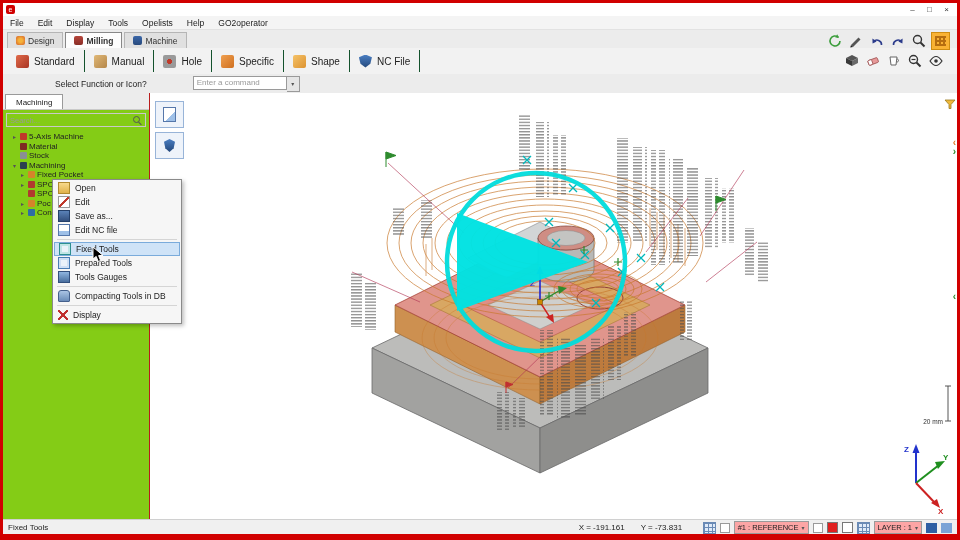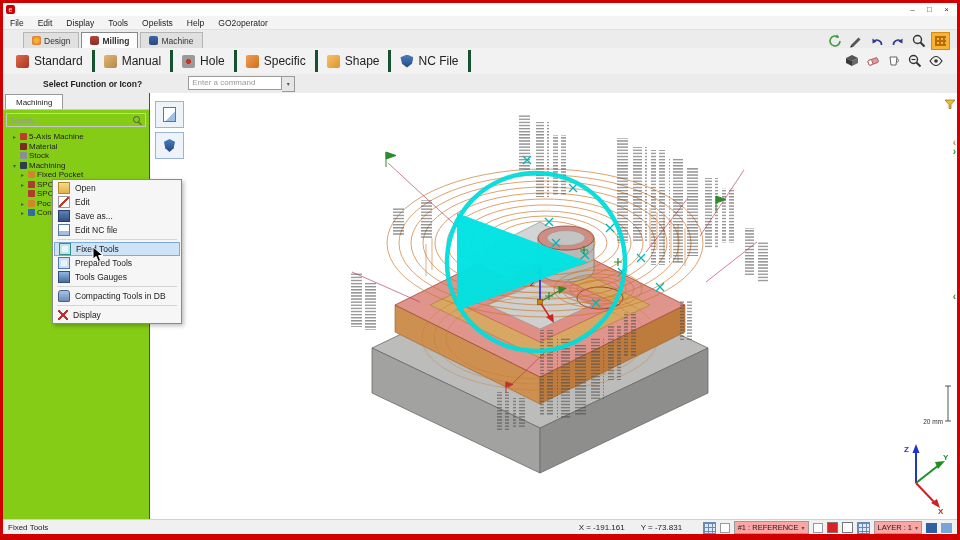--- a/index.html
+++ b/index.html
@@ -12,42 +12,42 @@
   .app-ico{width:9px;height:9px;background:#d10000;color:#fff;font-size:7px;line-height:9px;text-align:center;margin:0 4px 0 1px;border-radius:2px;flex:none;}
   .title{white-space:pre;overflow:hidden;}
   .win-controls{margin-left:auto;display:flex;}
   .win-btn{width:17px;height:11px;text-align:center;font-size:8px;line-height:11px;color:#333;}
 
   
   .menubar{position:absolute;left:3px;top:16px;right:3px;height:13px;background:#f4f4f4;border-bottom:1px solid #e2e2e2;display:flex;align-items:center;font-size:8.5px;}
   .menu-item{padding:0 7px;}
 
   
-  .tabstrip{position:absolute;left:3px;top:30px;right:3px;height:18px;background:#ececec;display:flex;align-items:flex-end;padding-left:20px;}
+  .tabstrip{position:absolute;left:3px;top:30px;right:3px;height:18px;background:#ececec;display:flex;align-items:flex-end;padding-left:4px;}
   .tab{display:flex;align-items:center;gap:3px;height:15px;padding:0 8px;font-size:8.5px;background:#e0e0e0;border:1px solid #b5b5b5;border-bottom:none;margin-right:2px;color:#333;}
   .tab.active{background:#fdfdfd;font-weight:bold;border-color:#888;}
   .tabico{width:9px;height:9px;border-radius:2px;flex:none;}
   .ti-design{background:radial-gradient(circle,#f5b23a 30%,#e07b2e 75%);}
   .ti-milling{background:linear-gradient(#b5443a,#8a2f28);}
   .ti-machine{background:linear-gradient(#3a66a8,#27497c);}
 
   
   .ribbon{position:absolute;left:3px;top:48px;right:3px;height:26px;background:#f2f2f2;border-bottom:1px solid #d8d8d8;display:flex;align-items:center;padding-left:4px;}
-  .rgroup{display:flex;align-items:center;gap:5px;height:22px;padding:0 9px;border-right:3px solid #14532d;font-size:12px;}
+  .rgroup{display:flex;align-items:center;gap:5px;height:22px;padding:0 9px;border-right:1px solid #14532d;font-size:10px;}
   .rico{width:13px;height:13px;flex:none;border-radius:2px;}
   .r-standard{background:linear-gradient(135deg,#e06a4a,#a83524);}
   .r-manual{background:linear-gradient(135deg,#e0b877,#b5874a);}
   .r-hole{background:radial-gradient(circle,#c03a2a 25%,#9a9a9a 30%);}
   .r-specific{background:linear-gradient(135deg,#f0a050,#cf6f1f);}
   .r-shape{background:linear-gradient(135deg,#f5c268,#dd9330);}
   .r-ncfile{background:linear-gradient(#4a7ec2,#23477a);clip-path:polygon(50% 0,100% 22%,88% 72%,50% 100%,12% 72%,0 22%);border-radius:0;}
 
   
   .cmdbar{position:absolute;left:3px;top:74px;right:3px;height:19px;background:#ececec;border-bottom:1px solid #cfcfcf;display:flex;align-items:center;font-size:8.5px;}
-  .cmd-label{font-weight:bold;margin-left:40px;}
+  .cmd-label{font-weight:normal;margin-left:52px;}
   .combo{display:flex;margin-left:46px;}
   .cmd-input{width:86px;height:12px;font-size:8px;border:1px solid #9a9a9a;background:#fff;padding:0 3px;color:#333;}
   .cmd-input::placeholder{color:#999;}
   .cmd-dd{width:12px;height:14px;border:1px solid #9a9a9a;border-left:none;background:#e6e6e6;font-size:6px;line-height:14px;text-align:center;color:#555;}
 
   
   .sidepanel{position:absolute;left:3px;top:93px;width:146px;height:426px;background:#84cc16;border-right:1px solid #b91c1c;z-index:5;}
   .panel-head{height:16px;background:#ececec;border-bottom:1px solid #c9c9c9;display:flex;align-items:flex-end;}
   .panel-tab{height:14px;background:#fff;border:1px solid #9a9a9a;border-bottom:none;font-size:8px;padding:0 10px;display:flex;align-items:center;margin-left:2px;}
   .search-row{display:flex;align-items:center;border:1px solid #c9c9c9;margin:3px;height:12px;padding:0 3px;}

